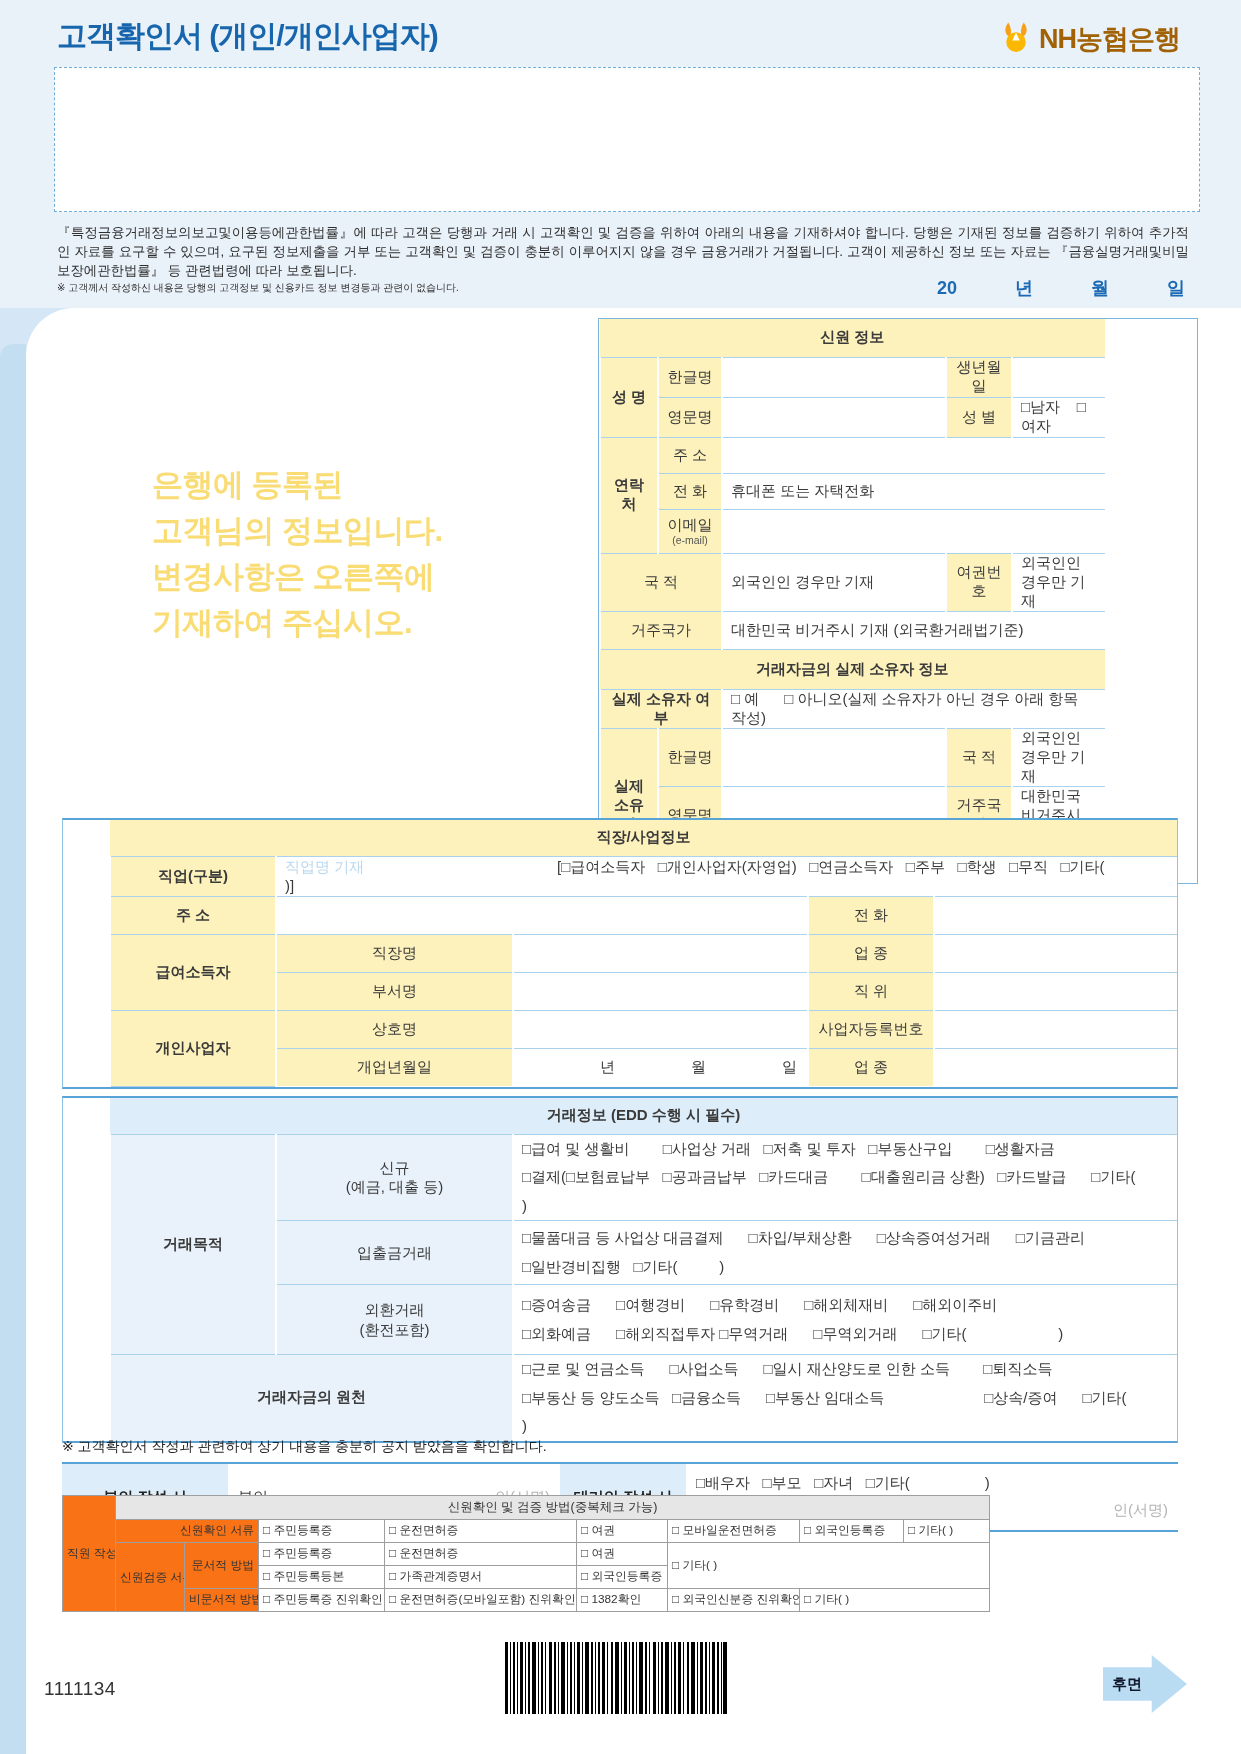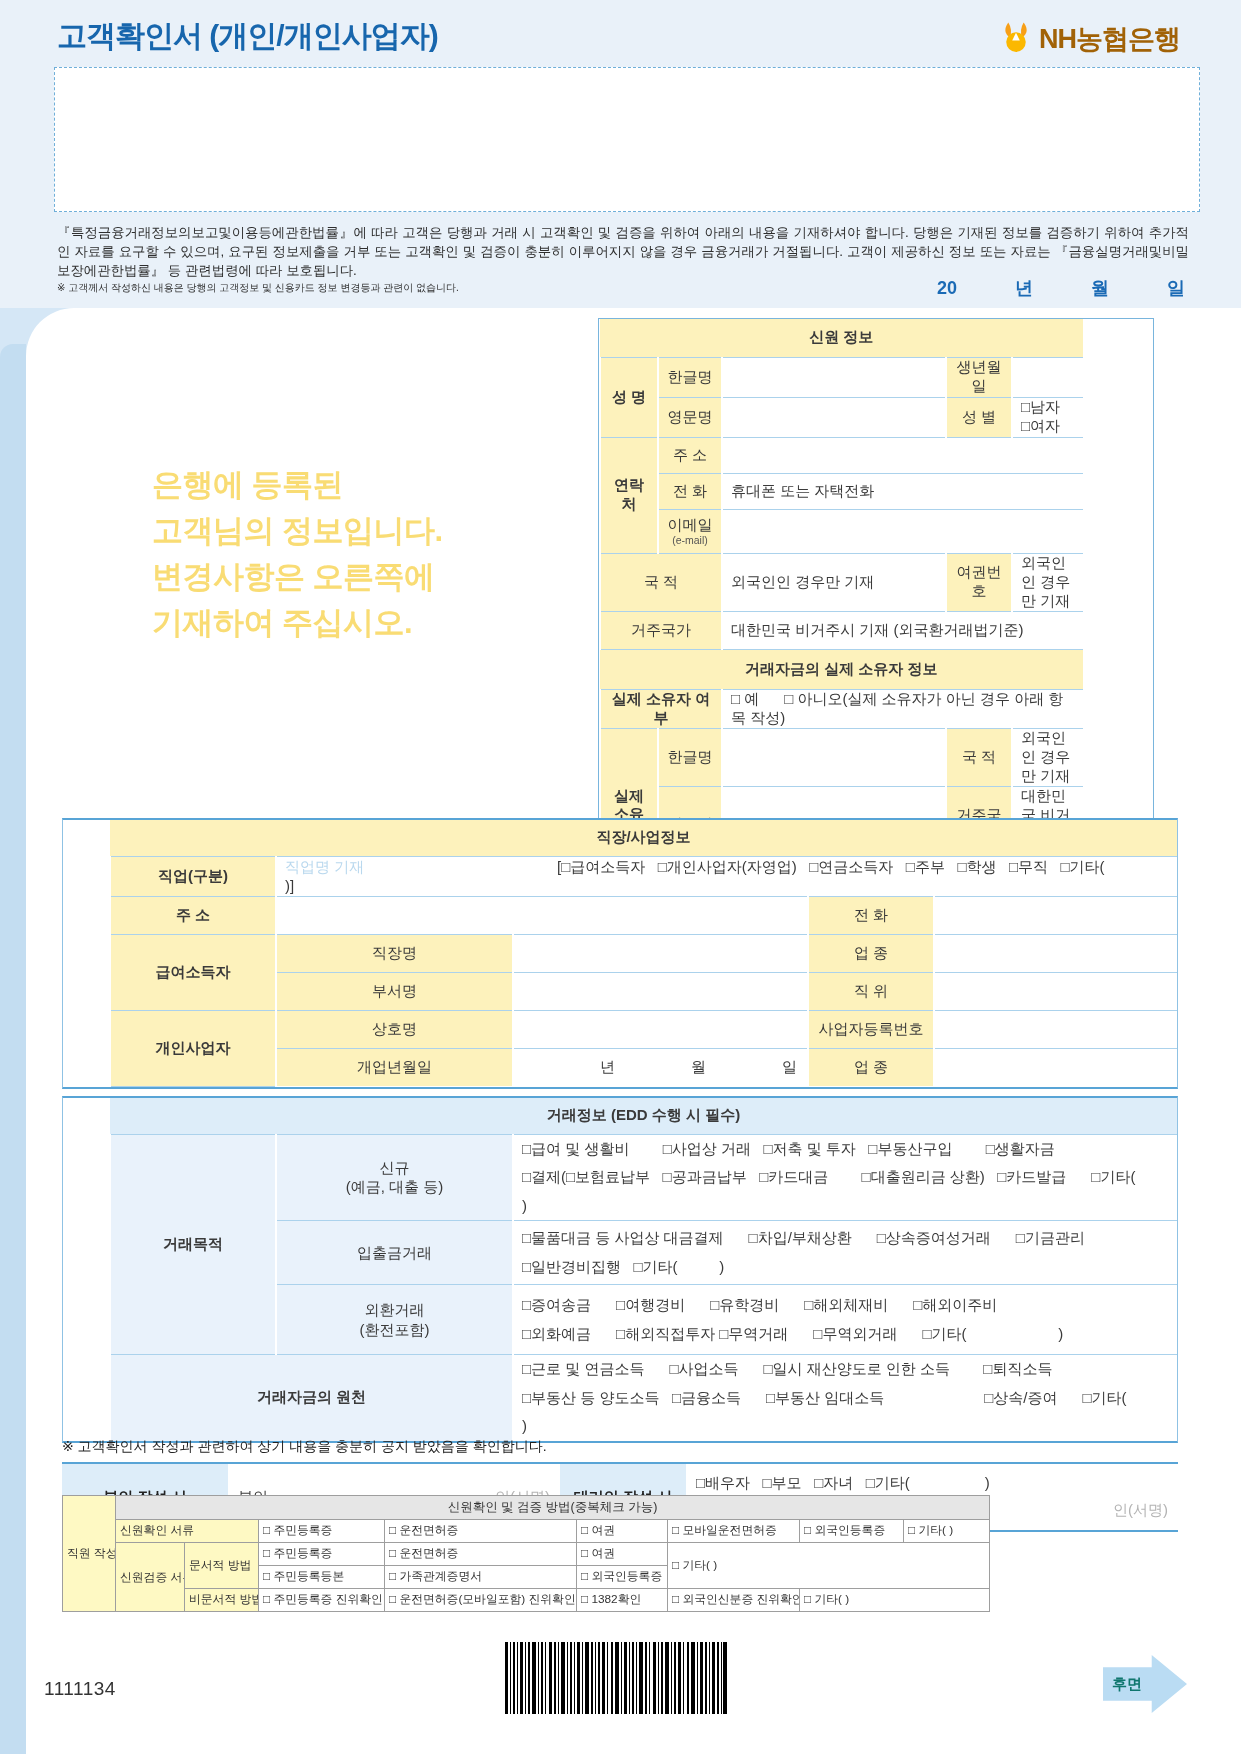--- a/index.html
+++ b/index.html
@@ -47,36 +47,36 @@
   
   .sig-wrap{border-top:2px solid #58a4d6;border-bottom:2px solid #58a4d6;background:#fff;box-sizing:border-box;}
   table.sig{border-collapse:collapse;table-layout:fixed;width:100%;}
   table.sig td{vertical-align:middle;padding:0 10px;font-size:15px;}
   .sig-label{background:#ddedf9;font-weight:bold;font-size:16.5px;text-align:center;color:#222;}
   .gray{color:#b3b3b3;}
 
   
   table.staff{border-collapse:collapse;table-layout:fixed;width:100%;font-size:11.8px;color:#333;}
   table.staff td{border:1px solid #9e9e9e;padding:0 4px;vertical-align:middle;overflow:hidden;white-space:nowrap;}
-  .st-label{background:#fef9c3;text-align:left;}
+  .st-label{background:#f97316;text-align:right;}
   .st-head{background:#e6e6e6;text-align:center;font-size:12.5px;}
   .st-opt{background:#fff;}
 
   
   .appr{border:2px solid #85bfe5;border-radius:10px;overflow:hidden;background:#fff;box-sizing:border-box;}
   .appr-h{display:grid;grid-template-columns:1fr 1fr;height:30px;border-bottom:1px solid #85bfe5;}
   .appr-h span{display:flex;align-items:center;justify-content:center;color:#2b6ea9;font-size:15px;letter-spacing:4px;}
   .appr-h span:first-child{border-right:1px solid #85bfe5;}
   .appr-b{display:grid;grid-template-columns:1fr 1fr;height:72px;}
   .appr-b .cell:first-child{border-right:1px solid #85bfe5;}
 
   .form-no{left:44px;top:1678px;font-size:19px;color:#333;letter-spacing:0.5px;}
   .back-arrow{left:1103px;top:1655px;width:84px;height:58px;background:#badcf3;
     clip-path:polygon(0 21%,58% 21%,58% 0,100% 50%,58% 100%,58% 79%,0 79%);display:flex;align-items:center;}
-  .back-arrow span{margin-left:9px;color:#0f766e;font-weight:bold;font-size:15px;}
+  .back-arrow span{margin-left:9px;color:#0f172a;font-weight:bold;font-size:15px;}
 </style>
 </head>
 <body>
 
 <div id="page">
 
   <div class="abs corner"></div>
   <div class="abs main"></div>
   <div class="abs stripe"></div>
 
@@ -102,21 +102,21 @@
     <span>년</span>
     <span>월</span>
     <span>일</span>
   </div>
 
   <div class="abs side-msg">은행에 등록된
 고객님의 정보입니다.
 변경사항은 오른쪽에
 기재하여 주십시오.</div>
 
-  <div class="abs tbl-wrap" style="left:598px;top:318px;width:556px;">
+  <div class="abs tbl-wrap" style="left:598px;top:318px;width:600px;">
     <table class="blue">
       <colgroup>
           <col style="width:58px">
           <col style="width:64px">
           <col style="width:224px">
           <col style="width:66px">
           <col>
         </colgroup>
       <tbody>
           <tr style="height:38px">

